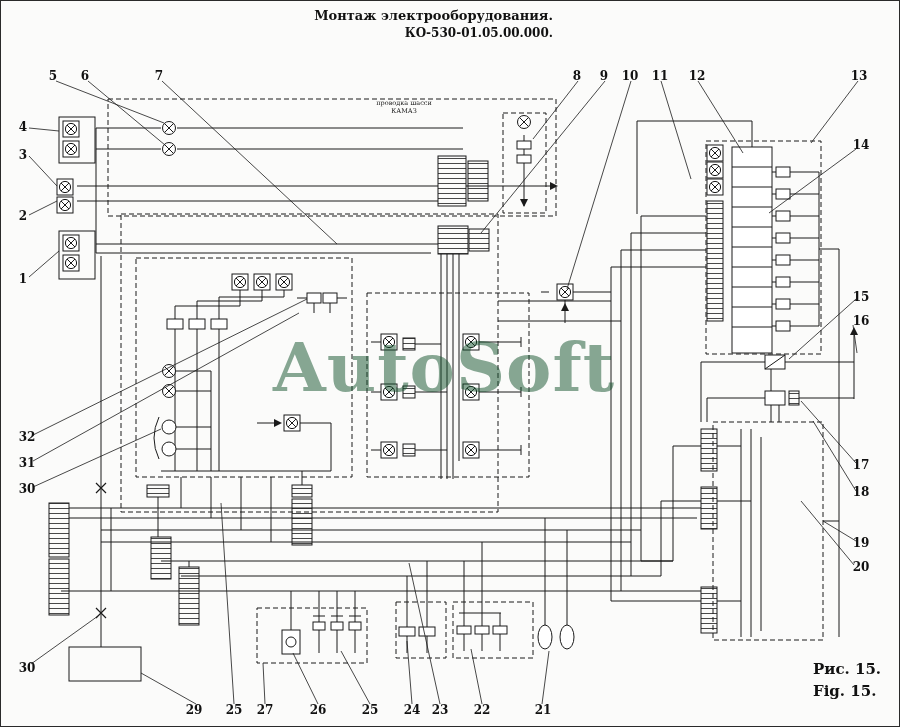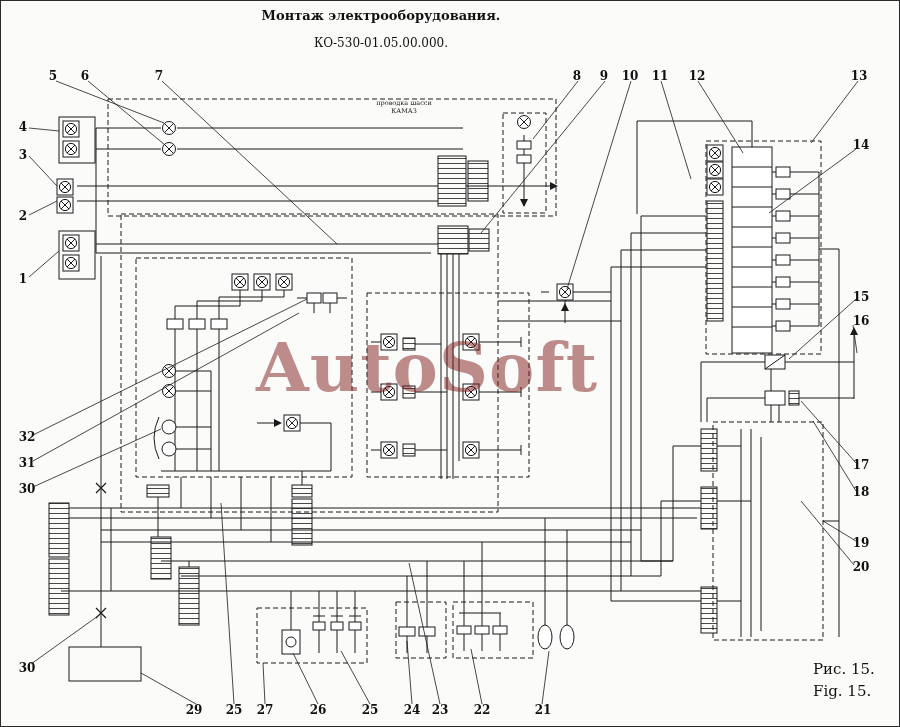--- a/index.html
+++ b/index.html
@@ -1,24 +1,24 @@
 <!DOCTYPE html>
 <html><head>
 <meta charset="utf-8">
 <style>
   html,body{margin:0;padding:0;background:#e8e8e8}
   .page{position:relative;width:900px;height:727px;background:#fbfbfa;border:1px solid #2a2a2a;
         box-sizing:border-box;font-family:"DejaVu Serif",serif;overflow:hidden;color:#111}
-  .title{position:absolute;top:8px;left:230px;width:300px;text-align:center;z-index:3}
+  .title{position:absolute;top:8px;left:252px;width:300px;text-align:right;z-index:3}
   .t1{font-weight:bold;font-size:13px;line-height:1.15}
-  .t2{font-weight:normal;font-size:12px;margin-top:12px}
-  .watermark{position:absolute;left:255px;top:326px;font-size:68px;font-weight:bold;
-             color:#7f1d1d;opacity:.5;letter-spacing:1px;z-index:2;pointer-events:none}
+  .t2{font-weight:bold;font-size:12px;margin-top:2px}
+  .watermark{position:absolute;left:272px;top:326px;font-size:68px;font-weight:bold;
+             color:#14532d;opacity:.5;letter-spacing:1px;z-index:2;pointer-events:none}
   .co{position:absolute;transform:translate(-50%,-50%);font-size:12px;font-weight:bold;z-index:3}
-  .fig{position:absolute;left:812px;top:658px;font-size:15px;font-weight:normal;line-height:1.45;z-index:3}
+  .fig{position:absolute;left:812px;top:658px;font-size:15px;font-weight:bold;line-height:1.45;z-index:3}
   .harness{position:absolute;left:366px;top:99px;width:74px;text-align:center;
            font-size:6.5px;font-weight:normal;line-height:1.2;z-index:3}
   svg.diagram{position:absolute;left:0;top:0;z-index:1}
 </style>
 </head>
 <body>
 
 <div class="page">
 
   <div class="title">

